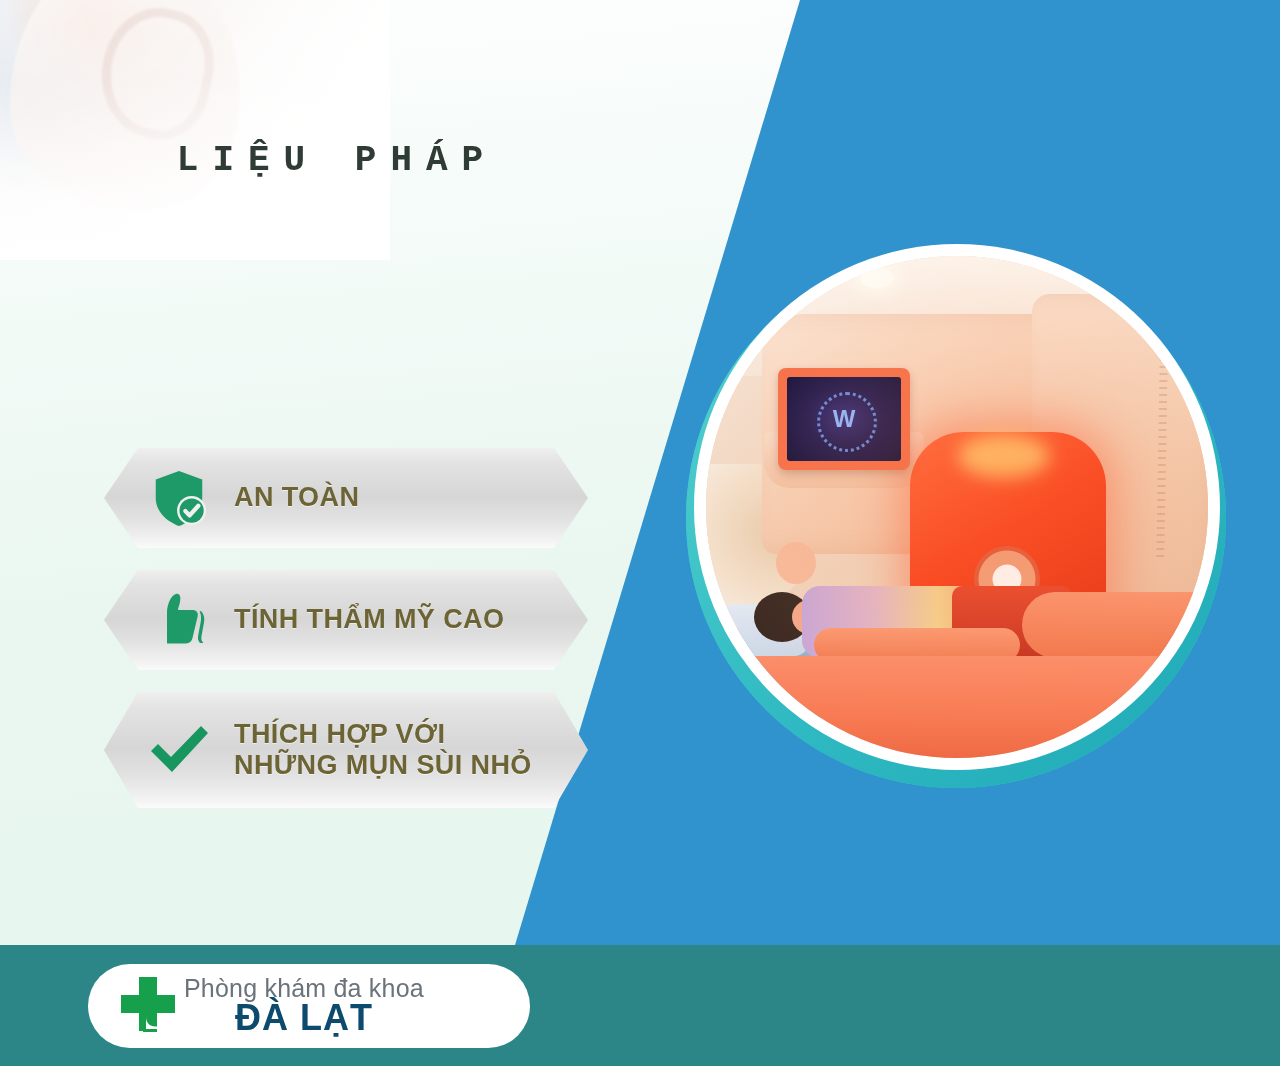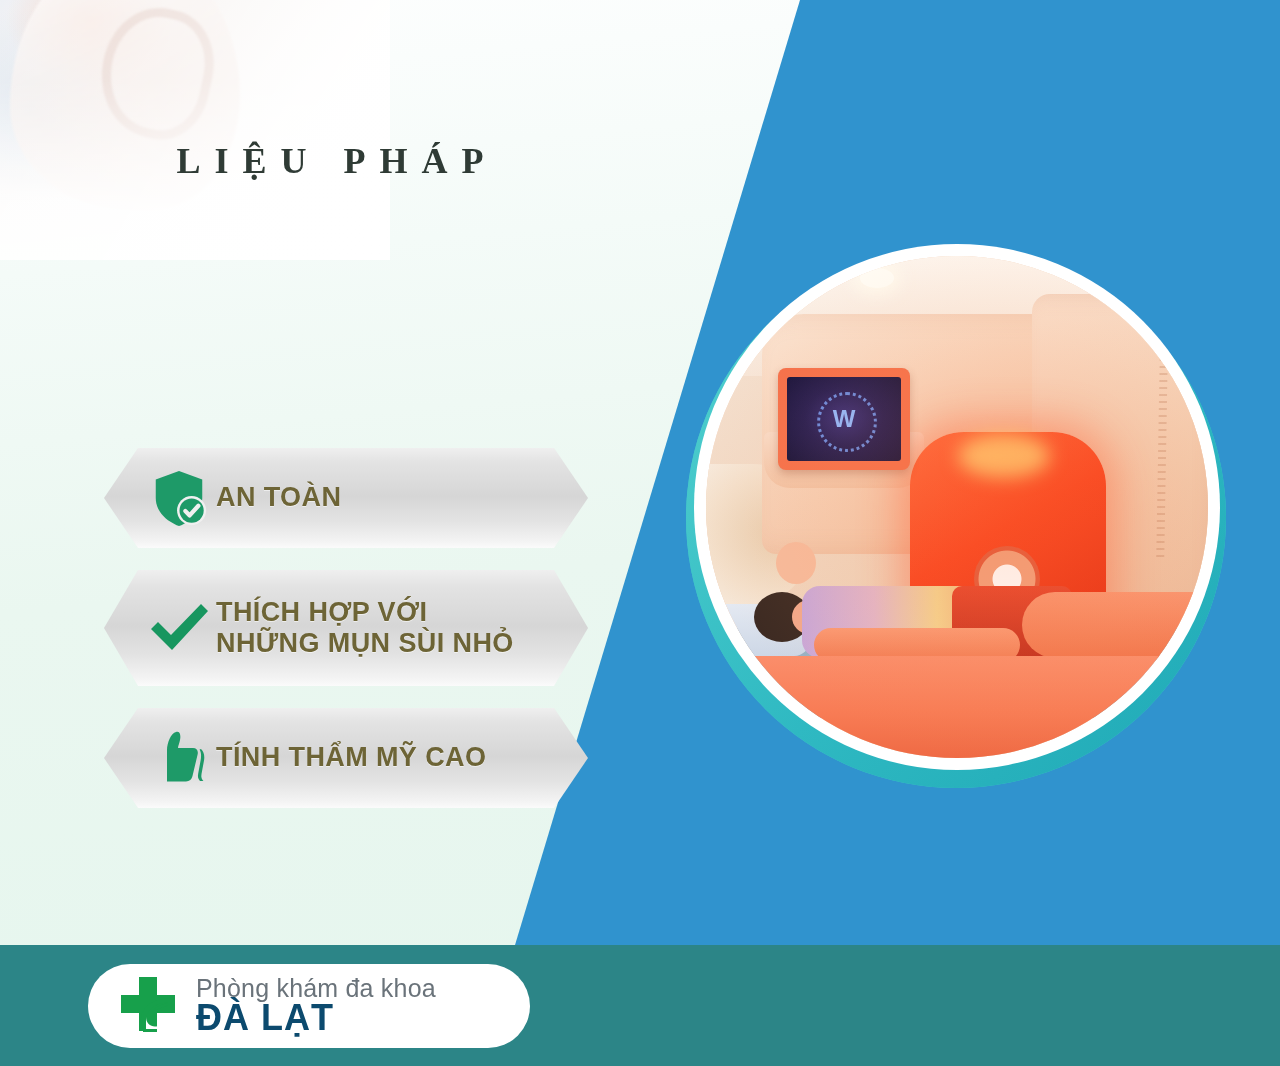--- a/index.html
+++ b/index.html
@@ -60,21 +60,21 @@
     background:linear-gradient(115deg, rgba(255,255,255,.55) 0%, rgba(255,255,255,0) 14%);
     clip-path:polygon(800px 0, 1280px 0, 1280px 945px, 515px 945px);
     pointer-events:none;
   }
 
   
   .headline{ position:absolute; left:0; top:140px; width:660px; }
   .kicker{
     font-size:36px; font-weight:700; letter-spacing:14px;
     color:#2f3b35; text-align:center; padding-left:14px;
-    font-family:Liberation Serif, serif;
+    font-family:Liberation Mono, monospace;
   }
   .brand-row{ position:relative; margin-top:8px; padding-left:34px; }
   .brand{
     display:inline-block;
     font-size:132px; line-height:.96; font-weight:700;
     letter-spacing:-1px;
     transform:scaleX(.92); transform-origin:left center;
     font-family:"Liberation Sans", sans-serif;
     background:linear-gradient(to bottom,#F3701F 0%,#EE4C33 38%,#E92A55 72%,#E41D63 100%);
     -webkit-background-clip:text; background-clip:text;
@@ -99,20 +99,21 @@
   .badge-inner{
     display:flex; align-items:center; width:100%;
     height:100%; padding-left:38px;
   }
   .badge-icon{
     width:74px; min-width:74px; height:74px;
     display:flex; align-items:center; justify-content:center;
   }
   .badge-icon svg{ display:block; }
   .badge-text{
+    margin-left:18px;
     font-size:27px; font-weight:700; line-height:1.16;
     letter-spacing:.4px;
     color:#6d6436;
     text-shadow:0 1px 0 rgba(255,255,255,.55);
     font-family:"Liberation Sans", sans-serif;
     white-space:pre-line;
   }
 
   
   .photo-ring{
@@ -272,21 +273,21 @@
     position:absolute; left:0; top:945px; width:1280px; height:121px;
     background:#2C8587;
   }
   .logo-pill{
     position:absolute; left:88px; top:19px;
     width:442px; height:84px; border-radius:42px;
     background:#ffffff;
     display:flex; align-items:center; padding-left:24px;
   }
   .logo-mark{ width:72px; min-width:72px; height:72px; }
-  .logo-text{ margin-left:12px; }
+  .logo-text{ margin-left:0;text-align:center; }
   .clinic-sub{
     font-size:25px; font-weight:400; color:#6a737a; line-height:1.05;
     font-family:"Liberation Sans", sans-serif; letter-spacing:.2px;
   }
   .clinic-name{
     font-size:36px; font-weight:700; color:#0c4a6e; line-height:1.02;
     letter-spacing:1px; margin-top:-1px;
     font-family:Liberation Sans, sans-serif;
   }
 </style>
@@ -318,41 +319,41 @@
               <path d="M32 4 L56 13 V32 C56 46 45 56 32 61 C19 56 8 46 8 32 V13 Z" fill="#1E9A68"></path>
               <circle cx="45" cy="45" r="15" fill="#f0f0f0"></circle>
               <circle cx="45" cy="45" r="12.5" fill="#1E9A68"></circle>
               <path d="M38.5 45.5 L43 50 L52 40" stroke="#f0f0f0" stroke-width="4.4" fill="none" stroke-linecap="round" stroke-linejoin="round"></path>
             </svg>
           </div>
           <div class="badge-text">AN TOÀN</div>
         </div>
       </div>
 
+      <div class="badge h1">
+        <div class="badge-inner">
+          <div class="badge-icon">
+            <svg width="60" height="58" viewBox="0 0 60 58">
+              <path d="M18 21 C18 14 22 4 27 3 C31 2 32 6 31 11 C30.5 14 29 17 29 19 L44 19 C47.6 19 49.6 22 48.6 25.4 L43.5 47 C42.8 50.4 40.4 52.4 37 52.4 L18 52.4 Z" fill="#1E9A68"></path>
+              <path d="M52 20 C55 23 55.8 27 55 31.6 L52.5 45 C51.8 48.5 53 50.5 54.4 52 L51 52 C49 50 48.6 47.8 49.2 44.6 L51.6 31.6 C52.3 27.6 52.4 23.4 50.6 20.4 Z" fill="#1E9A68"></path>
+            </svg>
+          </div>
+          <div class="badge-text">TÍNH THẨM MỸ CAO</div>
+        </div>
+      </div>
+
       <div class="badge h2">
         <div class="badge-inner">
           <div class="badge-icon">
             <svg width="66" height="60" viewBox="0 0 66 60">
               <path d="M5 31 L12 24 L25 37 L55 6 L62 13 L26 52 Z" fill="#17965F"></path>
             </svg>
           </div>
           <div class="badge-text">THÍCH HỢP VỚI
 NHỮNG MỤN SÙI NHỎ</div>
-        </div>
-      </div>
-
-      <div class="badge h1">
-        <div class="badge-inner">
-          <div class="badge-icon">
-            <svg width="60" height="58" viewBox="0 0 60 58">
-              <path d="M18 21 C18 14 22 4 27 3 C31 2 32 6 31 11 C30.5 14 29 17 29 19 L44 19 C47.6 19 49.6 22 48.6 25.4 L43.5 47 C42.8 50.4 40.4 52.4 37 52.4 L18 52.4 Z" fill="#1E9A68"></path>
-              <path d="M52 20 C55 23 55.8 27 55 31.6 L52.5 45 C51.8 48.5 53 50.5 54.4 52 L51 52 C49 50 48.6 47.8 49.2 44.6 L51.6 31.6 C52.3 27.6 52.4 23.4 50.6 20.4 Z" fill="#1E9A68"></path>
-            </svg>
-          </div>
-          <div class="badge-text">TÍNH THẨM MỸ CAO</div>
         </div>
       </div>
 
 
     </div>
 
     <div class="photo-ring"></div>
     <div class="photo-white"></div>
     <div class="photo">
       <div class="ph-wall"></div>

